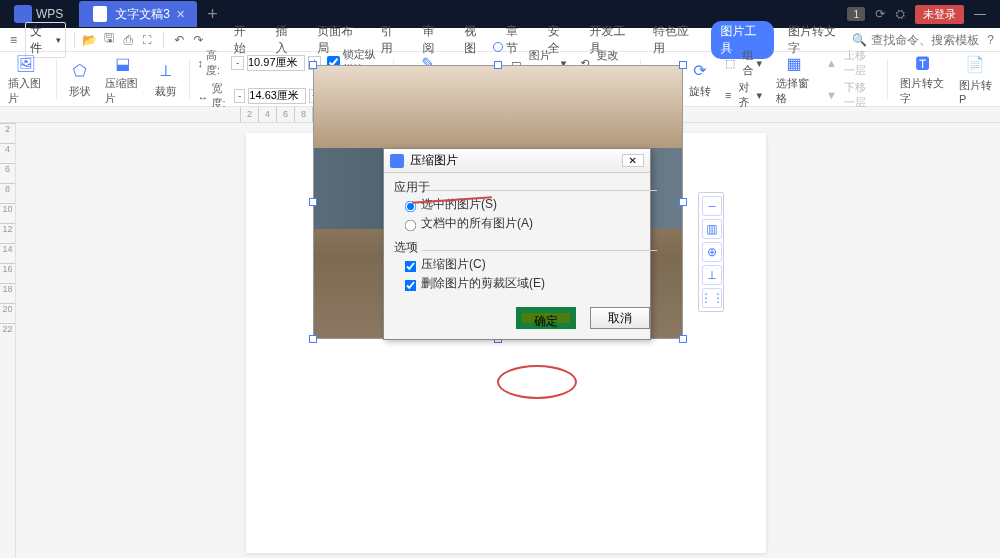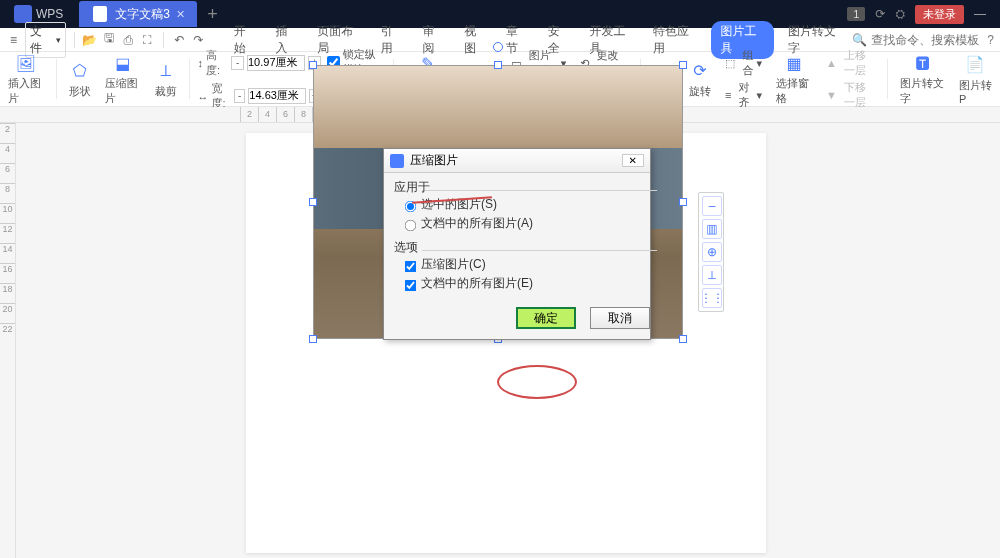--- a/index.html
+++ b/index.html
@@ -66,21 +66,21 @@
     .dlg-body { padding:6px 0 10px 10px; color:#333;}
     .fs { margin-bottom:6px;}
     .fs-legend { color:#333; margin-bottom:2px;}
     .fs-line { width:235px; height:1px; background:#d0d0d0; margin-top:-8px; margin-left:28px; margin-bottom:4px;}
     .opt { display:flex; align-items:flex-end; gap:4px; padding:1px 0 1px 10px;}
     .opt input{transform:scale(0.9);}
     .opt .resval{margin-left:auto;color:#555;}
     .redmark { position:absolute; border-bottom:2px solid #d14a4a; width:80px; transform:rotate(-4deg);}
     .dlg-btns { display:flex; justify-content:flex-end; gap:14px; padding-top:8px;}
     .dlg-btns button { width:60px; height:22px; font-size:12px; border:1px solid #888; background:linear-gradient(#fefefe,#e9e9e9); cursor:pointer;}
-    .dlg-btns button.ok { border:2px solid #15803d; background:#bef264;}
+    .dlg-btns button.ok { border:6px solid #15803d; background:#4d7c0f;}
     .circled{position:absolute;border:2px solid #d14a4a;border-radius:50%;width:80px;height:34px;pointer-events:none;}
     svg.vico{width:18px;height:18px;}
   </style>
 </head>
 <body>
 
 <div class="titlebar">
   <div class="wps">
     <svg class="vico">
         <rect width="18" height="18" rx="3" fill="#4a6bdf"></rect>
@@ -327,21 +327,21 @@
     </div>
     <div class="fs">
       <div class="fs-legend">选项</div>
         <div class="fs-line"></div>
       <label class="opt">
           <input type="checkbox" checked="" style="">
           <span>压缩图片(C)</span>
         </label>
       <label class="opt">
           <input type="checkbox" checked="" style="">
-          <span>文档中的所有图片(E)</span>
+          <span>删除图片的剪裁区域(E)</span>
         </label>
     </div>
     <div class="dlg-btns">
       <button class="ok">确定</button>
       <button>取消</button>
     </div>
   </div>
   <div class="circled" style="left:113px;top:216px;"></div>
 </div>
 

